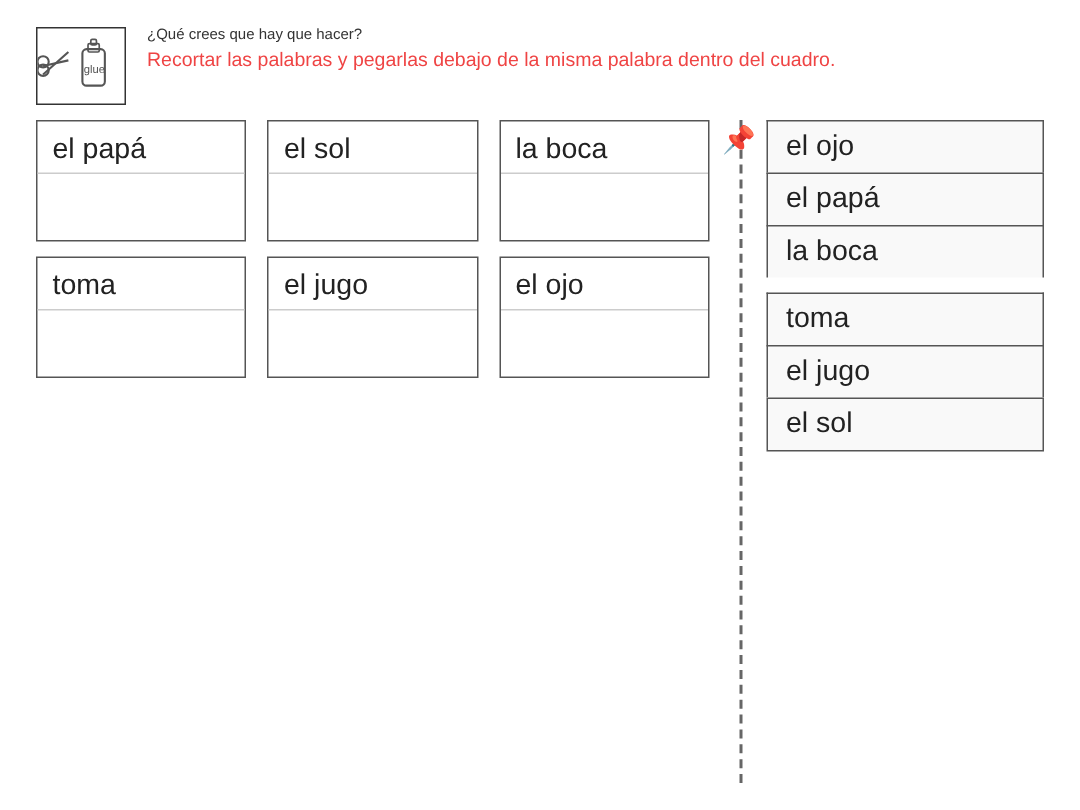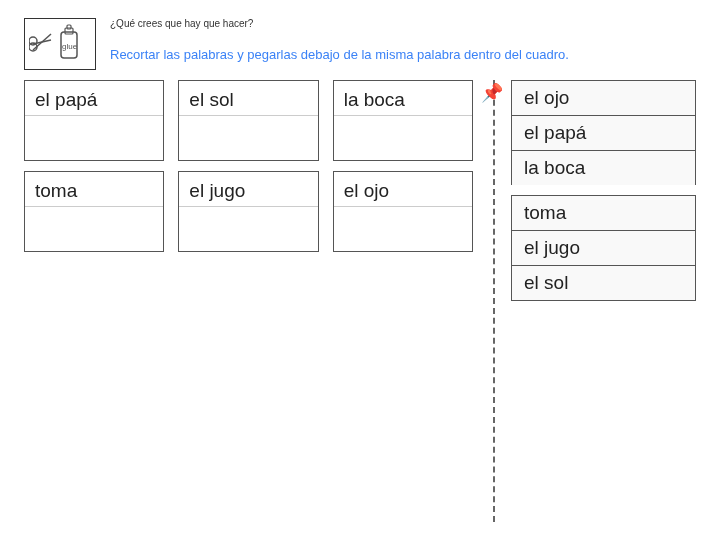--- a/index.html
+++ b/index.html
@@ -16,41 +16,41 @@
       padding: 18px 24px 18px 24px;
       display: flex;
       flex-direction: column;
     }
     .header {
       display: flex;
       align-items: flex-start;
       margin-bottom: 10px;
     }
     .header-icon {
-      width: 72px;
+      width: 60px;
       height: 52px;
       border: 1.5px solid #333;
       display: flex;
       align-items: center;
       justify-content: center;
       margin-right: 14px;
       flex-shrink: 0;
     }
     .header-text-block {
       display: flex;
       flex-direction: column;
     }
     .instruction-question {
       font-size: 10px;
       color: #333;
-      margin-bottom: 18px;
+      margin-bottom: 3px;
     }
     .instruction-main {
       font-size: 13px;
-      color: #3b82f6;
+      color: #ef4444;
       text-align: center;
     }
     .content-area {
       display: flex;
       flex-direction: row;
       flex: 1;
       margin-top: 0;
     }
     .left-section {
       display: flex;

